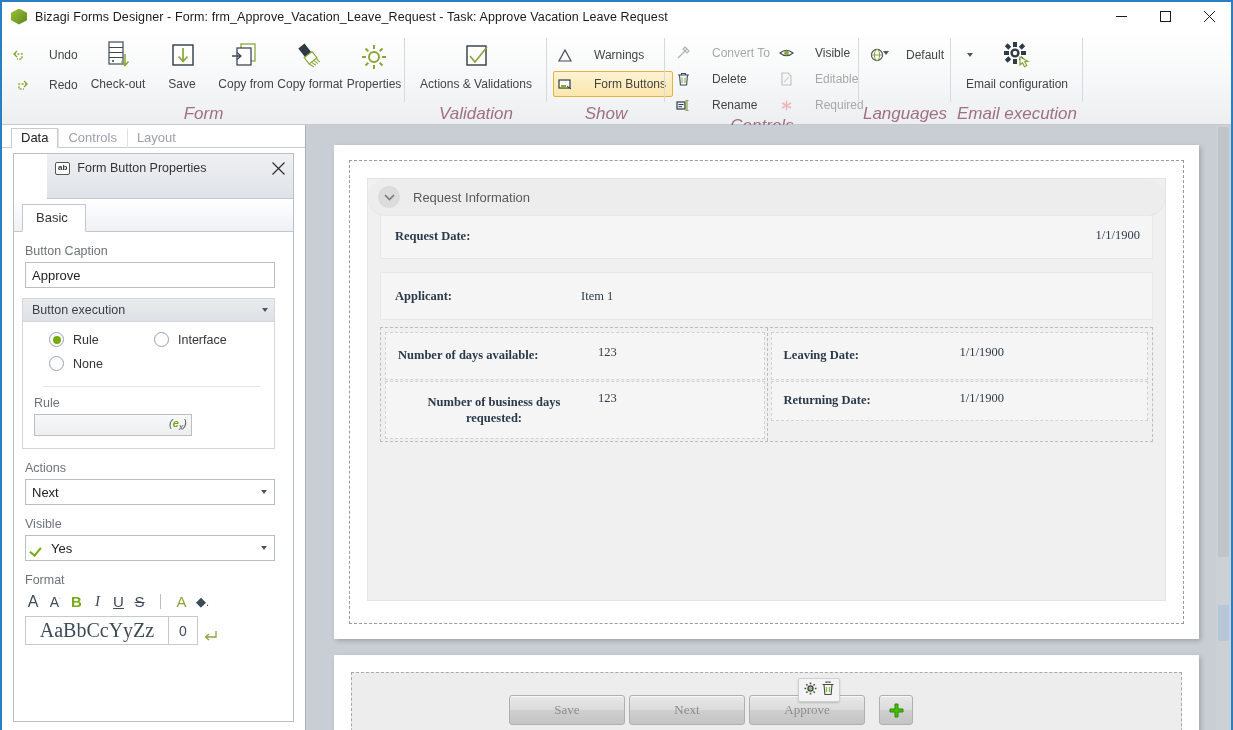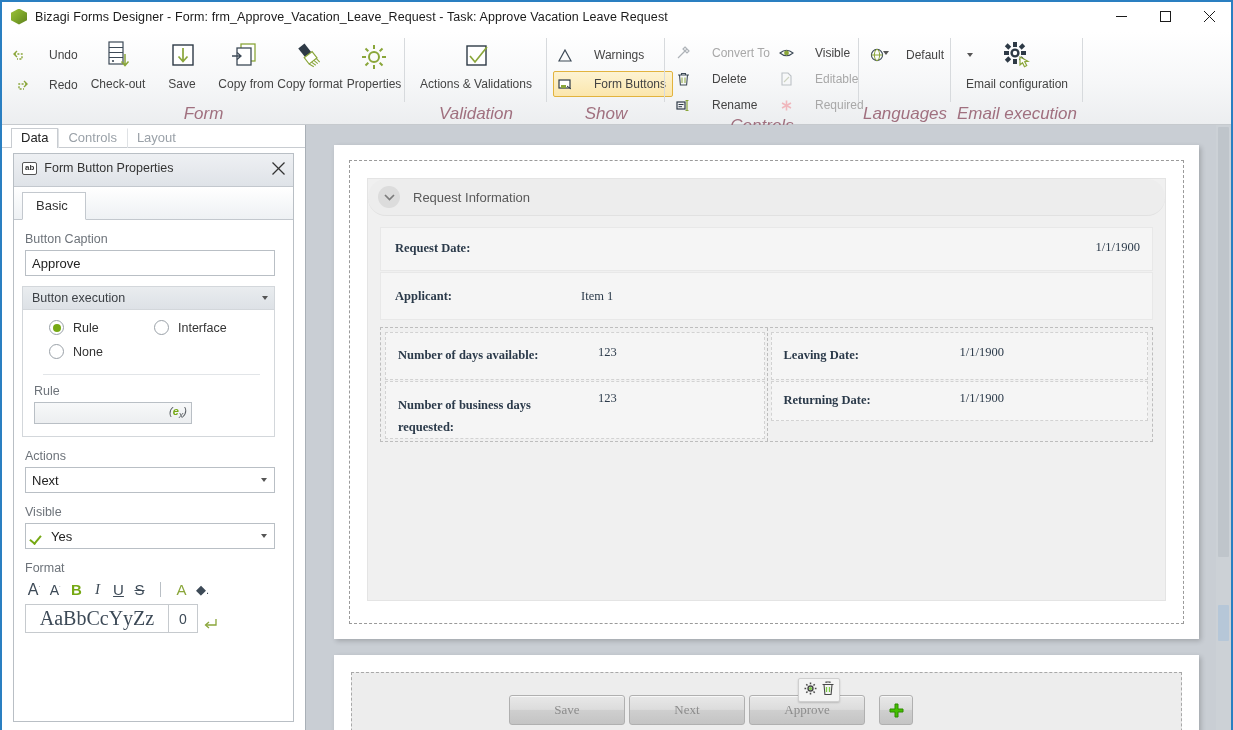--- a/index.html
+++ b/index.html
@@ -100,21 +100,21 @@
   }
   .ptab.sel{color:#222;background:#fff;border-color:#c8ccd1;}
   .ptab.sep-l{border-left:1px solid #dfe2e5;}
 
   .propbox{
     margin:5px 11px 8px 11px;flex:1;border:1px solid #b9bfc5;background:#fff;
     display:flex;flex-direction:column;min-height:0;
   }
   .prophead{
     height:28px;background:linear-gradient(to bottom,#eef0f3,#dfe3e8);
-    border-bottom:1px solid #c3c8ce;display:flex;align-items:center;padding:0 4px 4px 8px;
+    border-bottom:1px solid #c3c8ce;display:flex;align-items:center;padding:0 4px 16px 8px;margin-left:33px;
   }
   .ab-badge{
     font-size:8px;font-weight:bold;color:#333;border:1.2px solid #555;border-radius:2px;
     padding:0 2px;line-height:10px;height:11px;display:flex;align-items:center;margin-right:7px;background:#fff;
   }
   .prophead .ttl{font-size:12.5px;color:#333;flex:1;}
   .xclose{
     width:22px;height:22px;display:flex;align-items:center;justify-content:center;cursor:default;color:#333;
   }
 
@@ -669,39 +669,39 @@
           <div class="sect" style="bottom:22px;">
             <div class="sect-head">
               <div class="chev">
                 <svg width="11" height="8" viewBox="0 0 11 8">
                     <path d="M1,2 L5.5,6.5 L10,2" fill="none" stroke="#7c7c7c" stroke-width="1.7"></path>
                   </svg>
               </div>
               <div class="sect-title">Request Information</div>
             </div>
 
-            <div class="field" style="position:absolute;left:12px;top:48px;right:12px;height:42px;">
+            <div class="field" style="position:absolute;left:12px;top:36px;right:12px;height:42px;">
               <span class="flabel" style="position:absolute;left:14px;top:13px;">Request Date:</span>
               <span class="fvalue" style="position:absolute;right:12px;top:12px;">1/1/1900</span>
             </div>
 
             <div class="field" style="position:absolute;left:12px;top:93px;right:12px;height:46px;">
               <span class="flabel" style="position:absolute;left:14px;top:16px;">Applicant:</span>
               <span class="fvalue" style="position:absolute;left:200px;top:16px;">Item 1</span>
             </div>
 
             <div class="dashed" style="left:12px;top:148px;right:12px;height:113px;border-color:#bdbdbd;">
 
               <div class="field" style="position:absolute;left:4px;top:4px;width:calc(50% - 8px);height:46px;border-style:dashed;border-color:#d2d2d2;">
                 <span class="flabel" style="position:absolute;left:12px;top:15px;">Number of days available:</span>
                 <span class="fvalue" style="position:absolute;left:212px;top:12px;">123</span>
               </div>
 
               <div class="field" style="position:absolute;left:4px;top:53px;width:calc(50% - 8px);height:56px;border-style:dashed;border-color:#d2d2d2;">
-                <span class="flabel" style="position:absolute;left:12px;top:12px;width:160px;line-height:22px;">Number of business days requested:</span>
+                <span class="flabel" style="position:absolute;left:28px;top:12px;width:160px;line-height:16px;text-align:center;">Number of business days requested:</span>
                 <span class="fvalue" style="position:absolute;left:212px;top:9px;">123</span>
               </div>
 
               <div style="position:absolute;left:50%;top:0;bottom:0;border-left:1px dashed #bdbdbd;"></div>
 
               <div class="field" style="position:absolute;right:4px;top:4px;width:calc(50% - 10px);height:46px;border-style:dashed;border-color:#d2d2d2;">
                 <span class="flabel" style="position:absolute;left:12px;top:15px;">Leaving Date:</span>
                 <span class="fvalue" style="position:absolute;left:188px;top:12px;">1/1/1900</span>
               </div>
 

